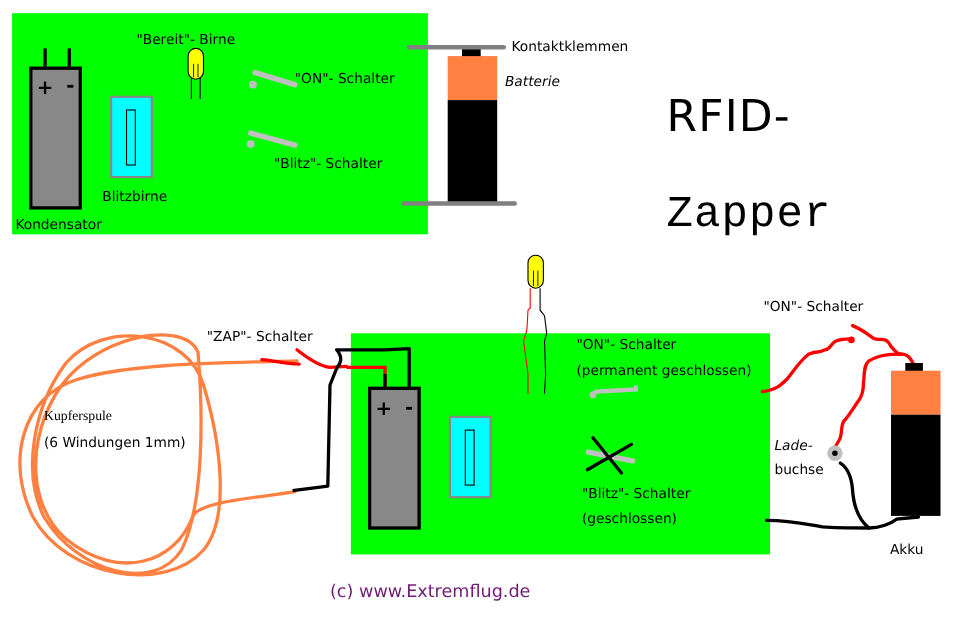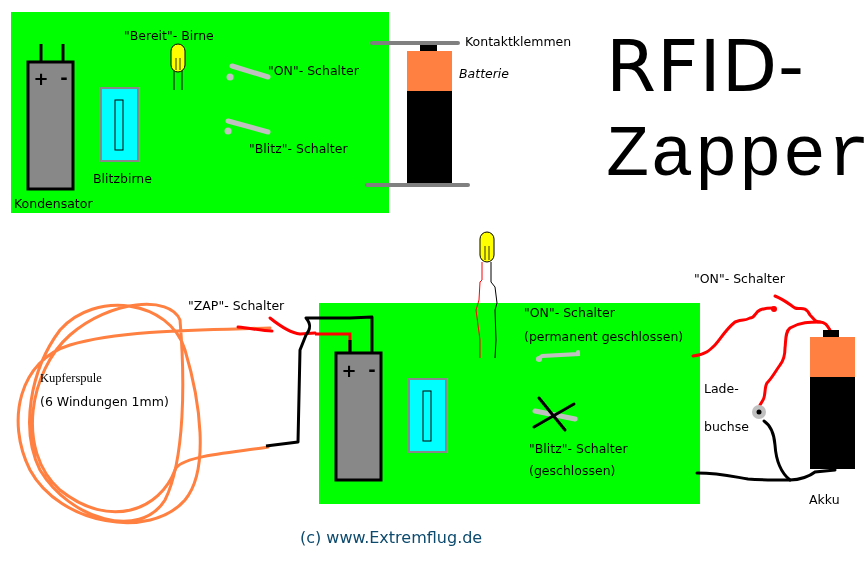--- a/index.html
+++ b/index.html
@@ -1,20 +1,20 @@
 <!DOCTYPE html>
 <html><head>
   <meta charset="utf-8">
   <style>
     html, body { margin: 0; padding: 0; background: #ffffff; }
     body { width: 868px; height: 562px; overflow: hidden; position: relative; font-family: "DejaVu Sans", sans-serif; }
     #stage { position: absolute; left: 0; top: 0; width: 868px; height: 562px; }
     .lbl { position: absolute; font-family: "DejaVu Sans", sans-serif; font-size: 12.5px; color: #000; white-space: nowrap; line-height: 15px; }
-    .title { position: absolute; font-family: "DejaVu Sans", sans-serif; font-size: 72px; color: #000; white-space: nowrap; line-height: 64px; letter-spacing: 1px; }
-    .footer { position: absolute; font-family: "DejaVu Sans", sans-serif; font-size: 16px; color: #0c4a6e; white-space: nowrap; }
+    .title { position: absolute; font-family: "DejaVu Sans", sans-serif; font-size: 40px; color: #000; white-space: nowrap; line-height: 64px; letter-spacing: 1px; margin-top: 40px; }
+    .footer { position: absolute; font-family: "DejaVu Sans", sans-serif; font-size: 16px; color: #701a75; white-space: nowrap; }
   </style>
 </head>
 <body>
 
 <div id="stage">
   <svg width="868" height="562" viewBox="0 0 868 562" style="position:absolute;left:0;top:0">
 
     <rect x="11" y="12" width="378" height="201" fill="#00ff00"></rect>
 
     <g>
@@ -134,18 +134,18 @@
   <div class="title" style="left:606px;top:124px;font-family:Liberation Mono, monospace;">Zapper</div>
 
   <div class="lbl" style="left:188px;top:298px;">"ZAP"- Schalter</div>
   <div class="lbl" style="left:40px;top:371px;font-family:Liberation Serif, serif;">Kupferspule</div>
   <div class="lbl" style="left:40px;top:394px;">(6 Windungen 1mm)</div>
   <div class="lbl" style="left:524px;top:305px;">"ON"- Schalter</div>
   <div class="lbl" style="left:524px;top:329px;">(permanent geschlossen)</div>
   <div class="lbl" style="left:529px;top:441px;">"Blitz"- Schalter</div>
   <div class="lbl" style="left:529px;top:463px;">(geschlossen)</div>
   <div class="lbl" style="left:694px;top:271px;">"ON"- Schalter</div>
-  <div class="lbl" style="left:704px;top:381px;">Lade-</div>
+  <div class="lbl" style="left:704px;top:397px;font-style:italic;">Lade-</div>
   <div class="lbl" style="left:704px;top:419px;">buchse</div>
   <div class="lbl" style="left:809px;top:492px;">Akku</div>
 
   <div class="footer" style="left:300px;top:528px;">(c) www.Extremflug.de</div>
 </div>
 
 </body></html>

